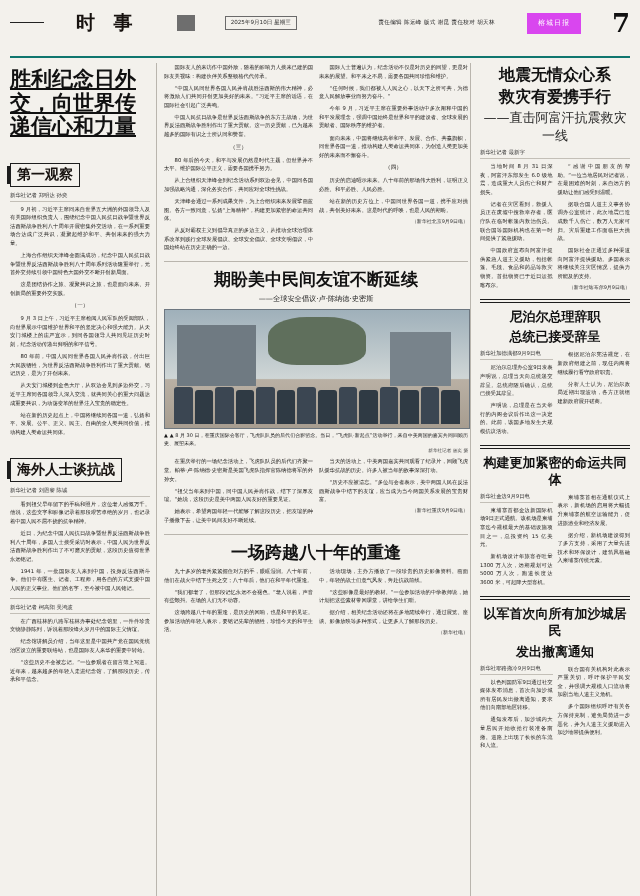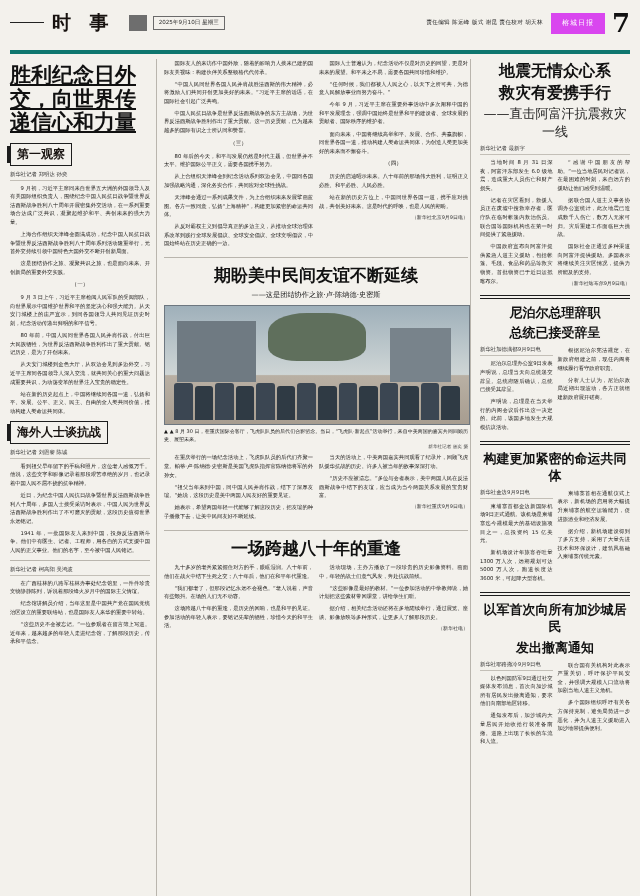--- a/index.html
+++ b/index.html
@@ -13,23 +13,24 @@
   .page{
     position:relative;
     width:640px;height:896px;
     background:#f3f1ec;
     box-sizing:border-box;
     padding:8px 10px 6px 10px;
   }
   
   .masthead{
     display:flex;align-items:center;
-    border-bottom:4px solid #0f766e;
-    padding-bottom:12px;
+    border-bottom:2px solid #0f766e;
+    padding-bottom:18px;
     height:30px;
+    gap:24px;
   }
   .mh-rule{flex:0 0 34px;border-top:1px solid #222;height:1px;margin-right:6px;}
   .mh-section{
     font-family:"DejaVu Serif","Liberation Serif",serif;
     font-weight:bold;font-size:19px;letter-spacing:6px;
     padding:0 8px 0 2px;
   }
   .mh-swatch{width:18px;height:16px;background:#6e6e6e;margin:0 6px;}
   .mh-date{
     border:1px solid #6a6a6a;font-size:5.6px;padding:2px 5px;
@@ -62,22 +63,22 @@
     font-size:21px;
     letter-spacing:0px;
     line-height:1.12;
     color:#111;
     margin:4px 0 7px 0;
     text-decoration:underline;
   }
   .tagbox{
     display:inline-block;
     border:1px solid #1d1d1d;
-    font-size:12px;font-weight:bold;
-    padding:2px 6px;margin:2px 0 5px 0;
+    font-size:14px;font-weight:bold;
+    padding:2px 6px;margin:18px 0 5px 0;
     font-family:"DejaVu Serif","Liberation Serif",serif;
     position:relative;
   }
   .tagbox:before{
     content:"";position:absolute;left:-4px;top:2px;bottom:2px;width:3px;background:#1d1d1d;
   }
   .byline{
     font-size:5.4px;color:#333;border-bottom:1px solid #c3bfb7;
     padding-bottom:2px;margin-bottom:3px;
   }
@@ -208,21 +209,21 @@
           <div class="sub-c">（四）</div>
           <p class="ptxt">历史的启迪昭示未来。八十年前的那场伟大胜利，证明正义必胜、和平必胜、人民必胜。</p>
           <p class="ptxt">站在新的历史方位上，中国同世界各国一道，携手应对挑战，共创美好未来。这是时代的呼唤，也是人民的期盼。</p>
           <div class="endmark">（新华社北京9月9日电）</div>
         </div>
       </div>
 
       <div class="rulefull"></div>
 
       <div class="mid-head">期盼美中民间友谊不断延续</div>
-      <div class="mid-sub">——这是团结协作之旅·卢·陈纳德·史密斯</div>
+      <div class="mid-sub">——全球安全倡议·卢·陈纳德·史密斯</div>
 
       <div class="photo" title="飞虎队后代合影">
         <div class="sky"></div>
         <div class="bldg"></div>
         <div class="bldg2"></div>
         <div class="tree"></div>
         <div class="row">
           <i></i>
             <i></i>
             <i></i>

